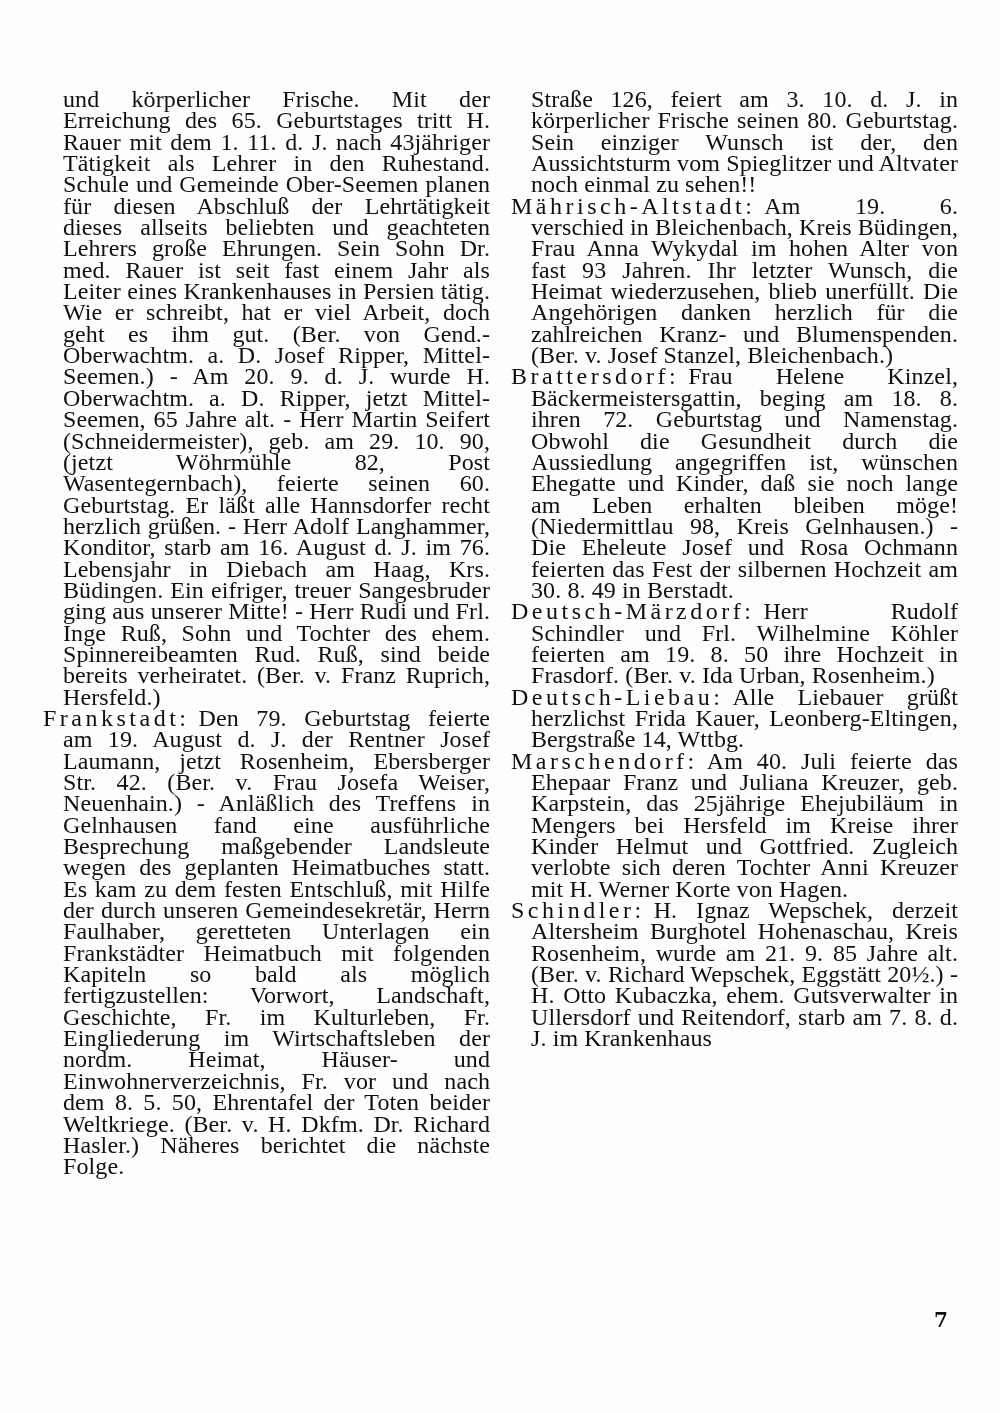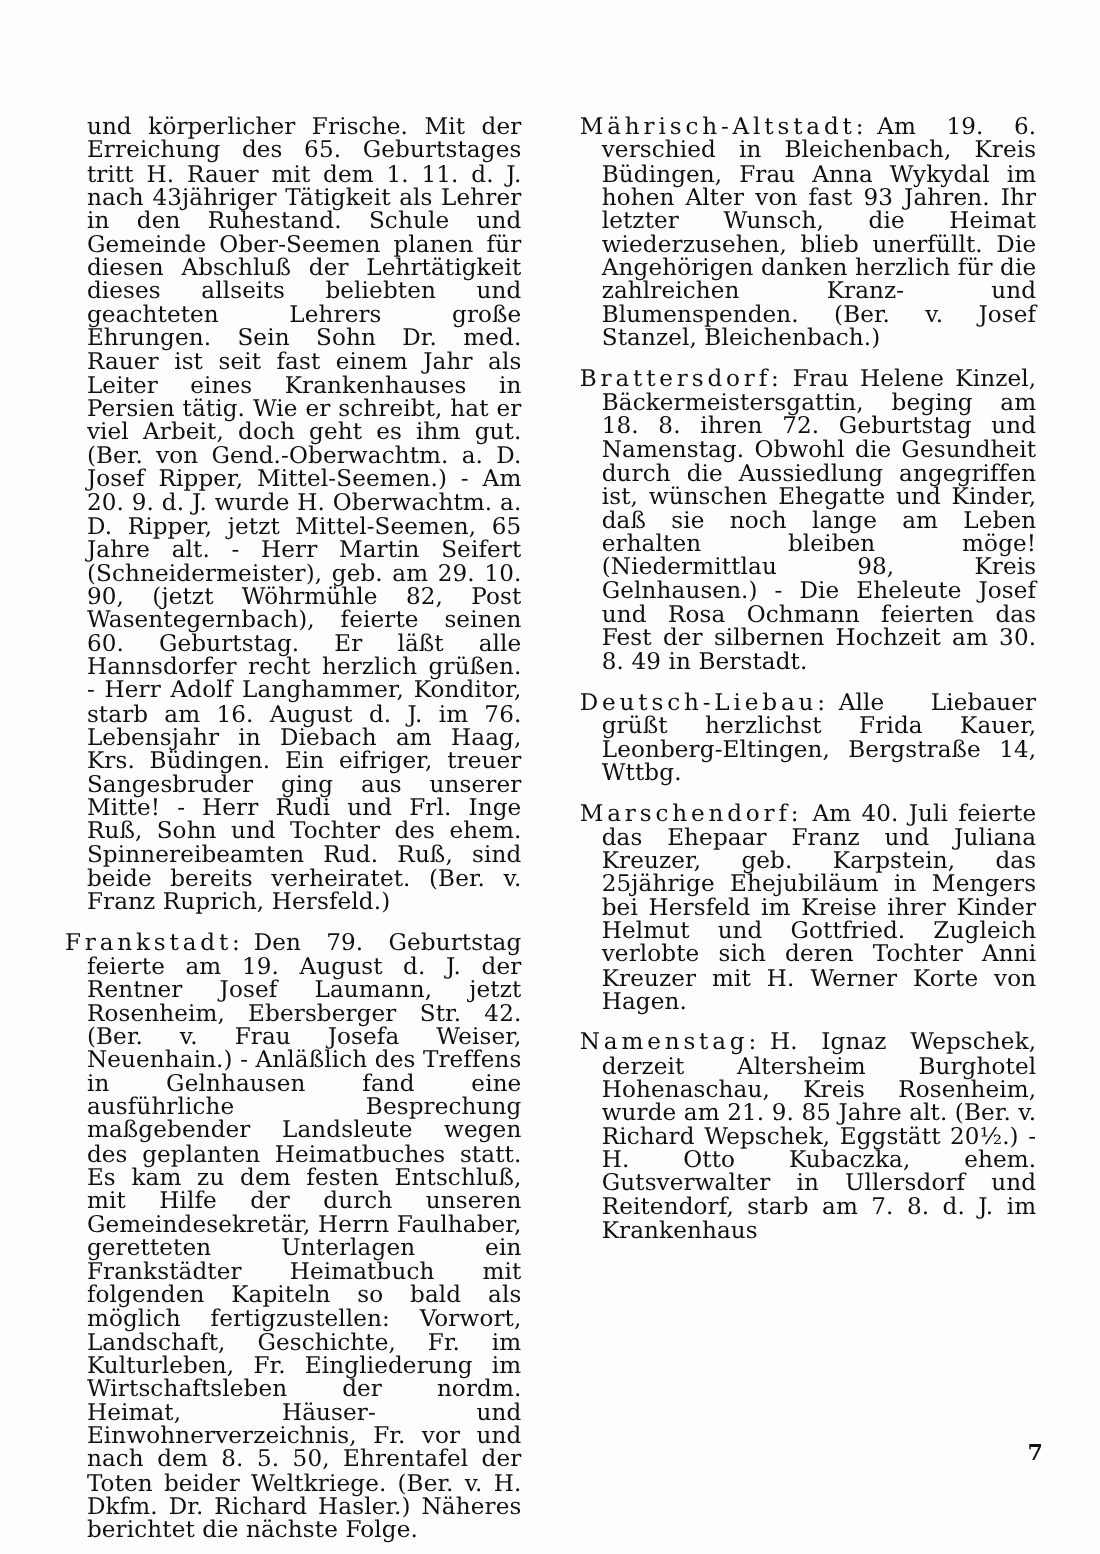--- a/index.html
+++ b/index.html
@@ -20,28 +20,29 @@
     position: absolute;
     top: 89px;
     left: 43px;
     display: flex;
     gap: 21px;
   }
   .col {
     width: 447px;
   }
   .para {
-    margin: 16px;
+    margin: 0;
     text-align: justify;
-    font-size: 21px;
+    font-size: 24px;
     line-height: 21.35px;
     letter-spacing: 0.1px;
     padding-left: 20px;
     text-indent: -20px;
     hyphens: auto;
+    font-family: Liberation Serif, serif;
     -webkit-hyphens: auto;
   }
   .para.cont {
     text-indent: 0;
   }
   .para-head {
     letter-spacing: 3.5px;
     padding-right: 9px;
     white-space: nowrap;
   }
@@ -63,24 +64,26 @@
 <div class="page">
 
   <div class="columns">
 
     <div class="col">
       <p class="para cont"><span>und körperlicher Frische. Mit der Erreichung des 65. Geburtstages tritt H. Rauer mit dem 1. 11. d. J. nach 43jähriger Tätigkeit als Lehrer in den Ruhestand. Schule und Gemeinde Ober-Seemen planen für diesen Abschluß der Lehrtätigkeit dieses allseits beliebten und geachteten Lehrers große Ehrungen. Sein Sohn Dr. med. Rauer ist seit fast einem Jahr als Leiter eines Krankenhauses in Persien tätig. Wie er schreibt, hat er viel Arbeit, doch geht es ihm gut. (Ber. von Gend.-Oberwachtm. a. D. Josef Ripper, Mittel-Seemen.) - Am 20. 9. d. J. wurde H. Oberwachtm. a. D. Ripper, jetzt Mittel-Seemen, 65 Jahre alt. - Herr Martin Seifert (Schneidermeister), geb. am 29. 10. 90, (jetzt Wöhrmühle 82, Post Wasentegernbach), feierte seinen 60. Geburtstag. Er läßt alle Hannsdorfer recht herzlich grüßen. - Herr Adolf Langhammer, Konditor, starb am 16. August d. J. im 76. Lebensjahr in Diebach am Haag, Krs. Büdingen. Ein eifriger, treuer Sangesbruder ging aus unserer Mitte! - Herr Rudi und Frl. Inge Ruß, Sohn und Tochter des ehem. Spinnereibeamten Rud. Ruß, sind beide bereits verheiratet. (Ber. v. Franz Ruprich, Hersfeld.)</span></p>
       <p class="para"><span class="para-head">Frankstadt:</span><span>Den 79. Geburtstag feierte am 19. August d. J. der Rentner Josef Laumann, jetzt Rosenheim, Ebersberger Str. 42. (Ber. v. Frau Josefa Weiser, Neuenhain.) - Anläßlich des Treffens in Gelnhausen fand eine ausführliche Besprechung maßgebender Landsleute wegen des geplanten Heimatbuches statt. Es kam zu dem festen Entschluß, mit Hilfe der durch unseren Gemeindesekretär, Herrn Faulhaber, geretteten Unterlagen ein Frankstädter Heimatbuch mit folgenden Kapiteln so bald als möglich fertigzustellen: Vorwort, Landschaft, Geschichte, Fr. im Kulturleben, Fr. Eingliederung im Wirtschaftsleben der nordm. Heimat, Häuser- und Einwohnerverzeichnis, Fr. vor und nach dem 8. 5. 50, Ehrentafel der Toten beider Weltkriege. (Ber. v. H. Dkfm. Dr. Richard Hasler.) Näheres berichtet die nächste Folge.</span></p>
     </div>
 
     <div class="col">
+      <p class="para cont"><span>Straße 126, feiert am 3. 10. d. J. in körperlicher Frische seinen 80. Geburtstag. Sein einziger Wunsch ist der, den Aussichtsturm vom Spieglitzer und Altvater noch einmal zu sehen!!</span></p>
       <p class="para"><span class="para-head">Mährisch-Altstadt:</span><span>Am 19. 6. verschied in Bleichenbach, Kreis Büdingen, Frau Anna Wykydal im hohen Alter von fast 93 Jahren. Ihr letzter Wunsch, die Heimat wiederzusehen, blieb unerfüllt. Die Angehörigen danken herzlich für die zahlreichen Kranz- und Blumenspenden. (Ber. v. Josef Stanzel, Bleichenbach.)</span></p>
       <p class="para"><span class="para-head">Brattersdorf:</span><span>Frau Helene Kinzel, Bäckermeistersgattin, beging am 18. 8. ihren 72. Geburtstag und Namenstag. Obwohl die Gesundheit durch die Aussiedlung angegriffen ist, wünschen Ehegatte und Kinder, daß sie noch lange am Leben erhalten bleiben möge! (Niedermittlau 98, Kreis Gelnhausen.) - Die Eheleute Josef und Rosa Ochmann feierten das Fest der silbernen Hochzeit am 30. 8. 49 in Berstadt.</span></p>
+      <p class="para"><span class="para-head">Deutsch-Märzdorf:</span><span>Herr Rudolf Schindler und Frl. Wilhelmine Köhler feierten am 19. 8. 50 ihre Hochzeit in Frasdorf. (Ber. v. Ida Urban, Rosenheim.)</span></p>
       <p class="para"><span class="para-head">Deutsch-Liebau:</span><span>Alle Liebauer grüßt herzlichst Frida Kauer, Leonberg-Eltingen, Bergstraße 14, Wttbg.</span></p>
       <p class="para"><span class="para-head">Marschendorf:</span><span>Am 40. Juli feierte das Ehepaar Franz und Juliana Kreuzer, geb. Karpstein, das 25jährige Ehejubiläum in Mengers bei Hersfeld im Kreise ihrer Kinder Helmut und Gottfried. Zugleich verlobte sich deren Tochter Anni Kreuzer mit H. Werner Korte von Hagen.</span></p>
-      <p class="para"><span class="para-head">Namenstag:</span><span>H. Ignaz Wepschek, derzeit Altersheim Burghotel Hohenaschau, Kreis Rosenheim, wurde am 21. 9. 85 Jahre alt. (Ber. v. Richard Wepschek, Eggstätt 20½.) - H. Otto Kubaczka, ehem. Gutsverwalter in Ullersdorf und Reitendorf, starb am 7. 8. d. J. im Krankenhaus</span></p>
+      <p class="para"><span class="para-head">Schindler:</span><span>H. Ignaz Wepschek, derzeit Altersheim Burghotel Hohenaschau, Kreis Rosenheim, wurde am 21. 9. 85 Jahre alt. (Ber. v. Richard Wepschek, Eggstätt 20½.) - H. Otto Kubaczka, ehem. Gutsverwalter in Ullersdorf und Reitendorf, starb am 7. 8. d. J. im Krankenhaus</span></p>
     </div>
 
   </div>
 
   <div class="page-number">7</div>
 
 </div>
 
 </body></html>

